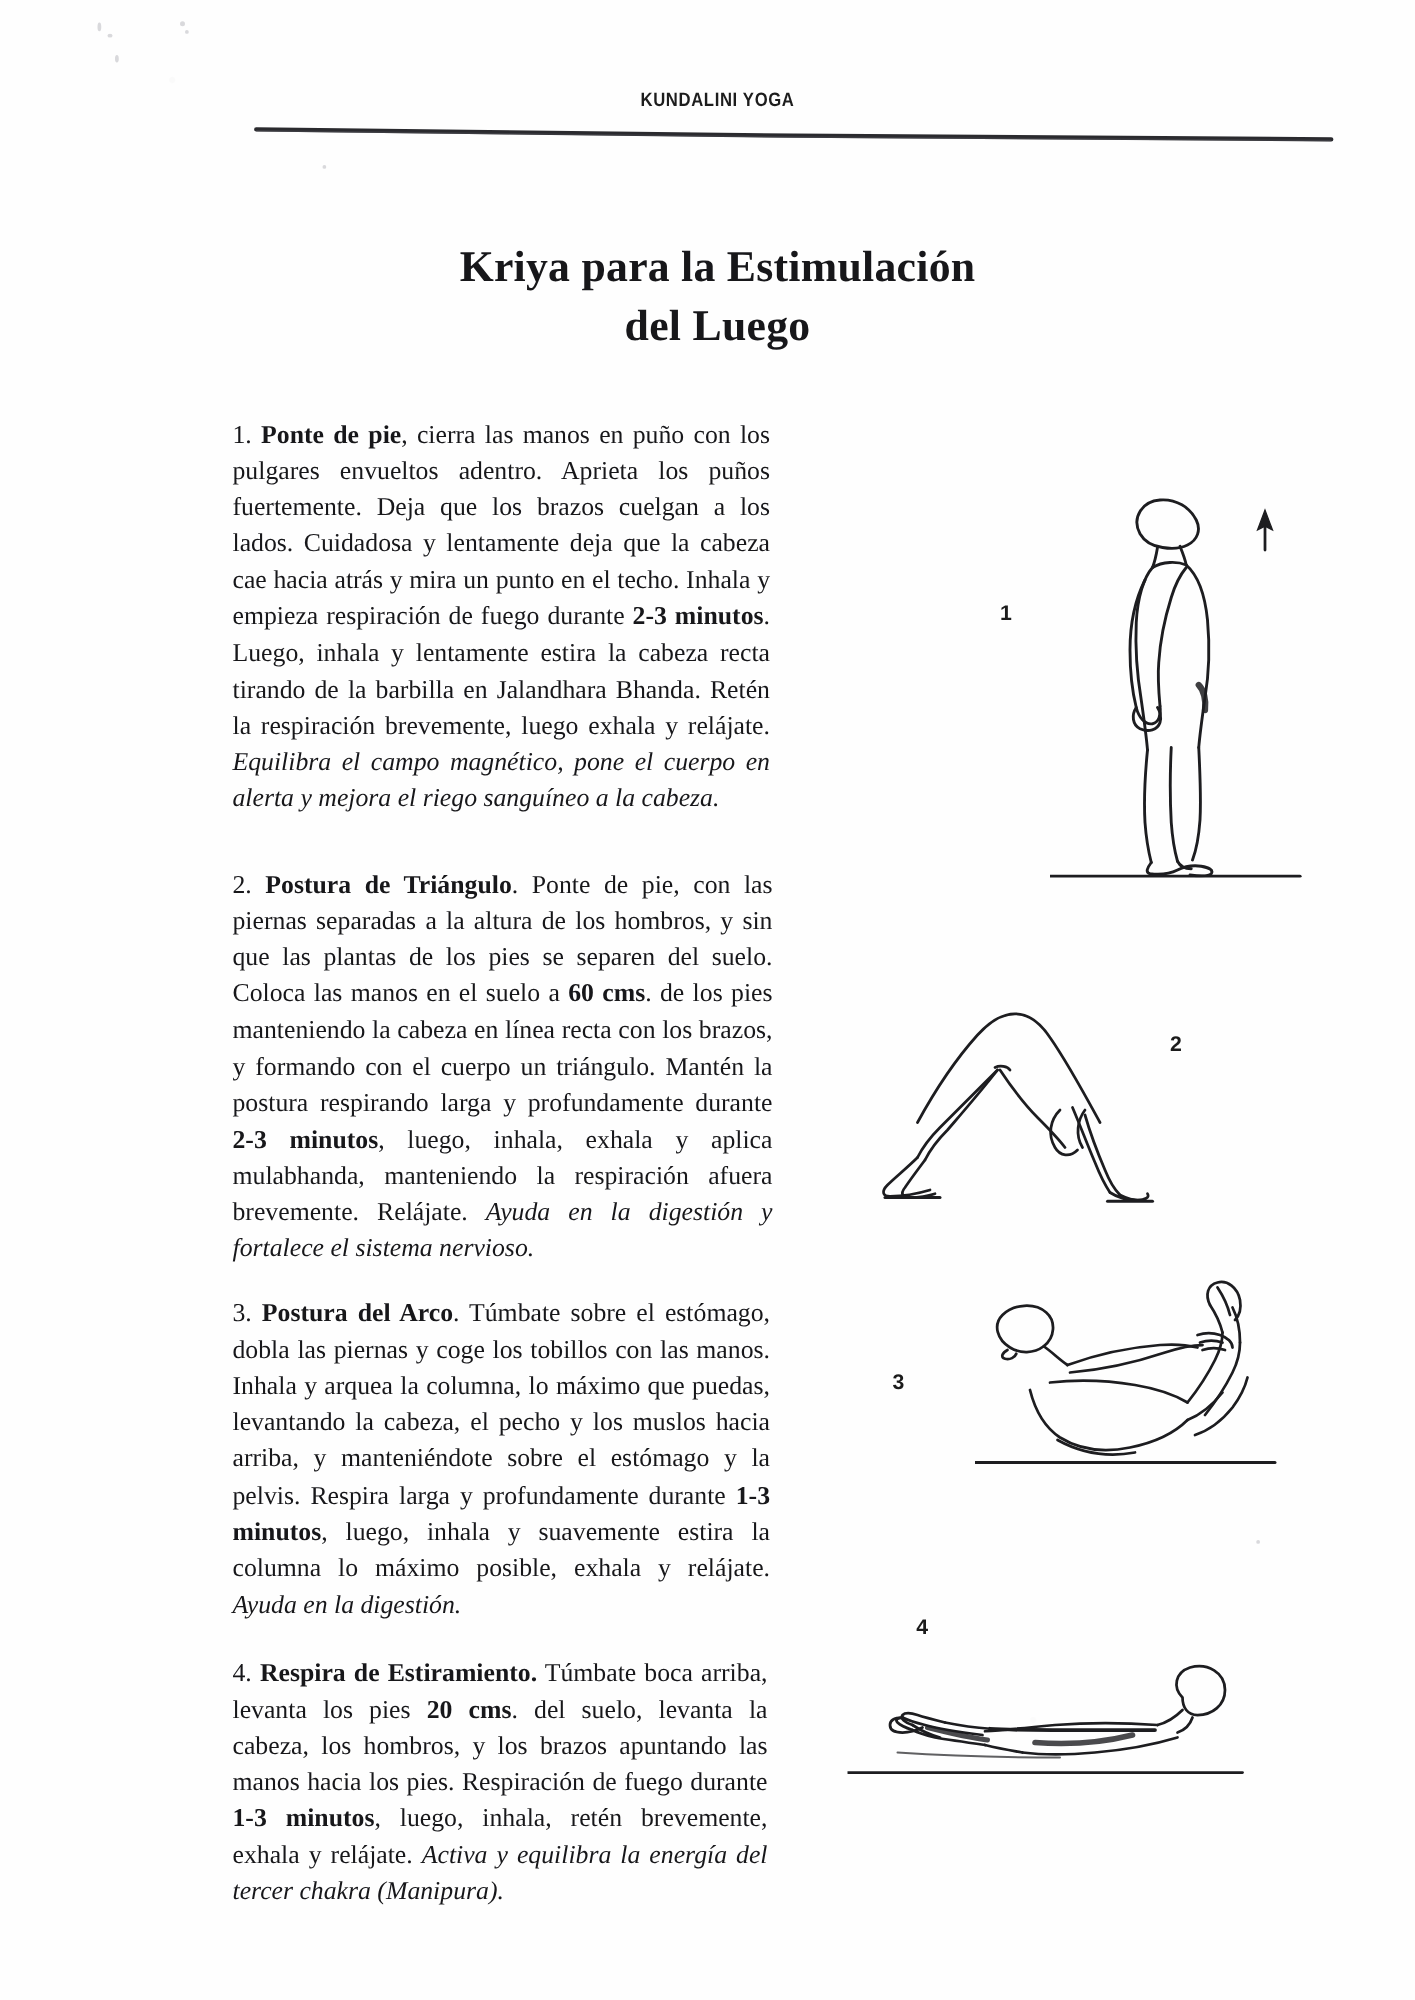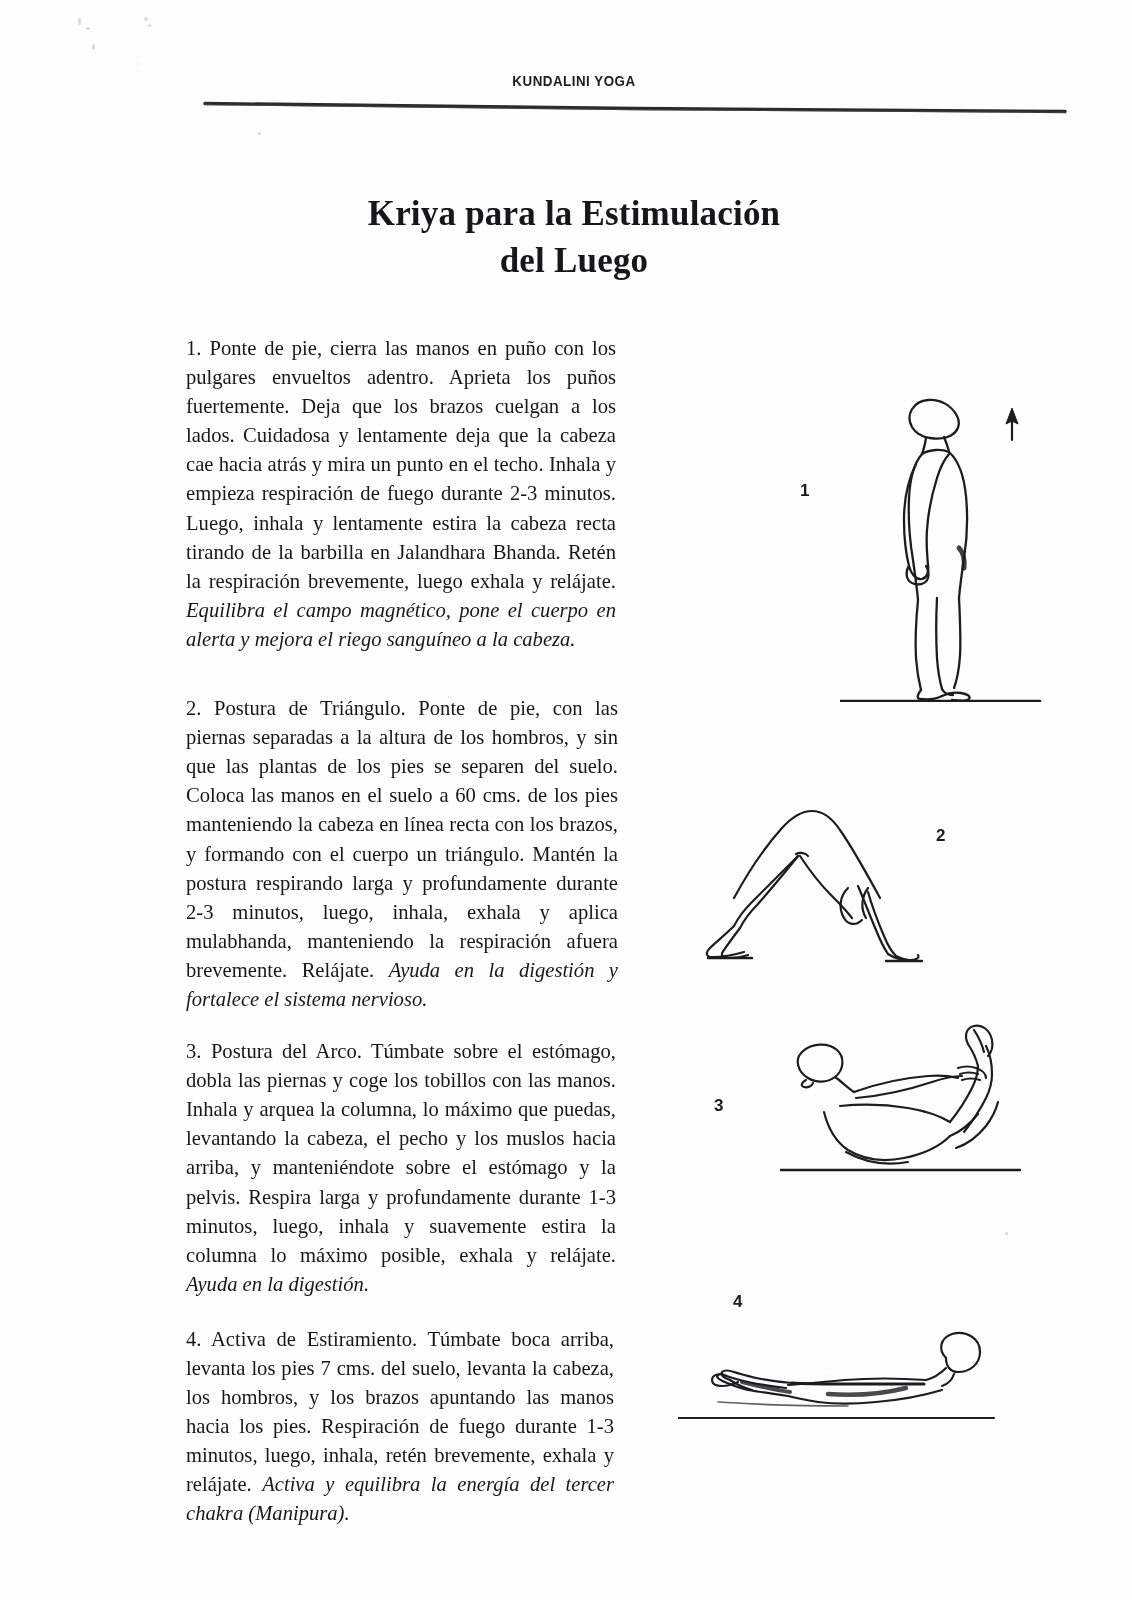--- a/index.html
+++ b/index.html
@@ -90,21 +90,21 @@
     line-height: 29.1px;
     text-align: justify;
     text-justify: inter-word;
     margin: 0 0 23px 0;
     color: #17171a;
     hyphens: none;
   }
   .step .num {
     font-weight: normal;
   }
-  .step b { font-weight: normal; }
+  .step b { font-weight: bold; }
   .step i { }
 
   
   .step-1 { width: 430px; }
   .step-2 { width: 432px; margin-top: 40px; }
   .step-3 { width: 430px; margin-top: 9px; }
   .step-4 { width: 428px; margin-top: 26px; }
 
   
   .figure {
@@ -169,21 +169,21 @@
       <b>Postura de Triángulo</b><span>.  Ponte de pie, con las piernas separadas a la altura de los hombros, y sin que las plantas de los pies se separen del suelo. Coloca las manos en el suelo a </span><b>60 cms</b><span>. de los pies manteniendo la cabeza en línea recta con los brazos, y formando con el cuerpo un triángulo. Mantén la postura respirando larga y profundamente durante </span><b>2-3 minutos</b><span>, luego, inhala, exhala y aplica mulabhanda, manteniendo la respiración afuera brevemente.  Relájate.  </span><i>Ayuda en la digestión y fortalece el sistema nervioso.</i>
     </p>
 
     <p class="step step-3">
       <span class="num">3.</span>
       <b>Postura del Arco</b><span>.  Túmbate sobre el estómago, dobla las piernas y coge los tobillos con las manos. Inhala y arquea la columna, lo máximo que puedas, levantando la cabeza, el pecho y los muslos hacia arriba, y manteniéndote sobre el estómago y la pelvis. Respira larga y profundamente durante </span><b>1-3 minutos</b><span>, luego, inhala y suavemente estira la columna lo máximo posible, exhala y relájate.  </span><i>Ayuda en la digestión.</i>
     </p>
 
     <p class="step step-4">
       <span class="num">4.</span>
-      <b>Activa de Estiramiento.</b><span> Túmbate boca arriba, levanta los pies </span><b>7 cms</b><span>. del suelo, levanta la cabeza, los hombros, y los brazos apuntando las manos hacia los pies.  Respiración de fuego durante </span><b>1-3 minutos</b><span>, luego, inhala, retén brevemente, exhala y relájate.  </span><i>Activa y equilibra la energía del tercer chakra (Manipura).</i>
+      <b>Respira de Estiramiento.</b><span> Túmbate boca arriba, levanta los pies </span><b>20 cms</b><span>. del suelo, levanta la cabeza, los hombros, y los brazos apuntando las manos hacia los pies.  Respiración de fuego durante </span><b>1-3 minutos</b><span>, luego, inhala, retén brevemente, exhala y relájate.  </span><i>Activa y equilibra la energía del tercer chakra (Manipura).</i>
     </p>
 
   </div>
 
   <div class="figure" id="figure-1">
     <svg width="210" height="310" viewBox="0 0 210 310">
       <g fill="none" stroke="#1d1d20" stroke-width="2.3" stroke-linecap="round" stroke-linejoin="round">
 
         <path d="M72,35 C65,22 74,9 88,8 C101,7 112,14 117,24 C121,32 118,40 110,44
                  C104,47 96,47 90,46 C83,45 76,42 72,35 Z"></path>

